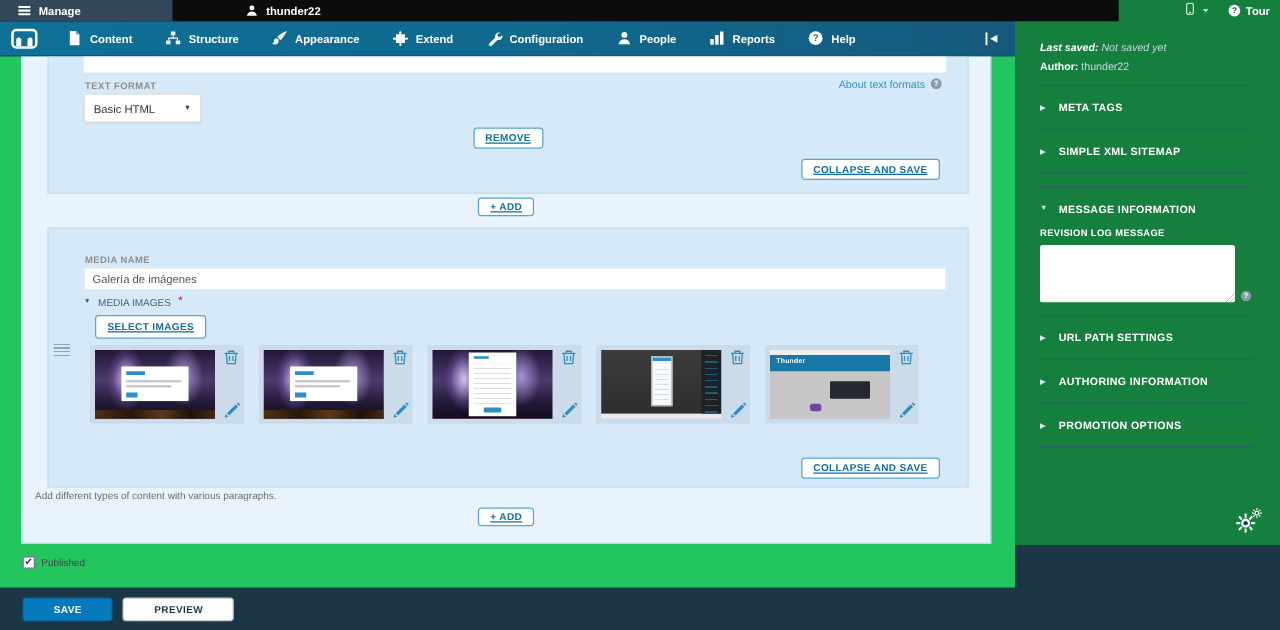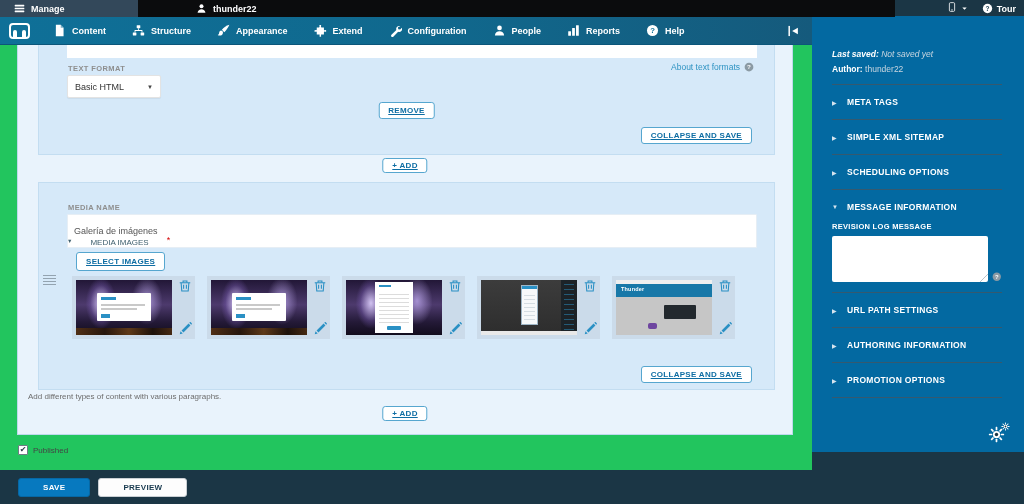--- a/index.html
+++ b/index.html
@@ -49,22 +49,22 @@
   .qgray-icon{width:10px;height:10px;}
   .btn{display:inline-flex;align-items:center;justify-content:center;background:#fff;border:1px solid #56a6cf;border-radius:3px;color:#0e6da3;font-size:8px;font-weight:bold;letter-spacing:.3px;padding:0 9px;height:17px;cursor:pointer;box-sizing:border-box;text-decoration:underline;}
   #remove-btn{position:absolute;left:50%;transform:translateX(-50%);top:57px;}
   .collapse-save{position:absolute;right:22px;}
   #collapse-save-1{top:82px;}
   #collapse-save-2{top:183px;}
   .add-btn{position:absolute;left:50%;transform:translateX(-50%);height:15px;}
   #add-btn-1{top:113px;}
   #add-btn-2{top:361px;}
   #media-name-label{left:29px;top:20px;}
-  #media-name-input{position:absolute;left:28px;top:31px;width:690px;height:18px;border:1px solid #e6eef5;background:#fff;font-size:9px;color:#555;padding:16px 6px;box-sizing:border-box;font-family:"Liberation Sans",sans-serif;border-radius:1px;}
-  #media-images-row{position:absolute;left:28px;top:55px;display:flex;gap:18px;font-size:8px;color:#40616f;cursor:pointer;}
+  #media-name-input{position:absolute;left:28px;top:31px;width:690px;height:18px;border:1px solid #e6eef5;background:#fff;font-size:9px;color:#555;padding:0 6px;box-sizing:border-box;font-family:"Liberation Sans",sans-serif;border-radius:1px;}
+  #media-images-row{position:absolute;left:28px;top:55px;display:flex;gap:6px;font-size:8px;color:#40616f;cursor:pointer;}
   #media-images-row .arrow{font-size:5.5px;color:#40616f;}
   #media-images-row .req{color:#d40000;font-size:9px;line-height:4px;}
   #select-images-btn{position:absolute;left:37px;top:69px;height:19px;}
   #drag-handle{position:absolute;left:4px;top:92px;width:13px;height:11px;cursor:move;
     background:repeating-linear-gradient(#93a3b0 0 1px,transparent 1px 3px);}
   #thumbs{position:absolute;left:33px;top:93px;display:flex;gap:12px;}
   .thumb{position:relative;width:123px;height:63px;background:#cbdbea;}
   .timg{position:absolute;left:4px;top:4px;width:96px;height:55px;overflow:hidden;cursor:pointer;}
   .timg i{position:absolute;display:block;}
   .titem-btn{position:absolute;right:3px;width:14px;height:14px;cursor:pointer;}
@@ -108,21 +108,21 @@
   .tcap{position:absolute;left:5px;top:6px;font-size:5.5px;font-weight:bold;color:#fff;letter-spacing:.2px;z-index:2;}
   #paragraphs-help{position:absolute;left:10px;top:347px;font-size:8px;color:#6d6d6d;}
   #published-row{position:absolute;left:18px;top:400px;display:flex;align-items:center;gap:5px;font-size:8px;color:#444;}
   #published-check{width:8px;height:8px;background:#fff;border:1px solid #6f7b84;border-radius:1px;font-size:8px;line-height:8px;color:#2c3e4a;display:flex;align-items:center;justify-content:center;cursor:pointer;}
   
   #footer-bar{position:absolute;left:0;top:470px;width:812px;height:34px;background:#1b3645;z-index:11;display:flex;align-items:center;gap:8px;padding-left:18px;box-sizing:border-box;}
   .fbtn{height:19px;border-radius:3px;font-size:8px;font-weight:bold;letter-spacing:.3px;display:inline-flex;align-items:center;padding:0 24px;cursor:pointer;box-sizing:border-box;}
   #save-btn{background:#0779bf;color:#fff;border:1px solid #0668a5;}
   #preview-btn{background:#fdfdfd;color:#17394e;border:1px solid #c9cfd3;}
   
-  #sidebar{position:absolute;left:812px;top:0;width:212px;height:436px;background:#0369a1;z-index:12;color:#fff;margin-top:16px;}
+  #sidebar{position:absolute;left:812px;top:0;width:212px;height:436px;background:#15803d;z-index:12;color:#fff;}
   #sidebar-inner{padding:33px 22px 0 20px;}
   .meta-line{font-size:8.5px;margin-bottom:5px;color:#c9d6e0;}
   .meta-line .ml-label{font-weight:bold;color:#fff;}
   .italic{font-style:italic;}
   .divider{border-top:1px solid #35596f;margin:10px 0;}
   .side-sec{display:flex;align-items:center;gap:8px;cursor:pointer;padding:2px 0;}
   .side-sec .arrow{font-size:6px;color:#d6e4ee;width:7px;}
   .sec-label{font-size:8.5px;font-weight:bold;letter-spacing:.3px;color:#fff;}
   .rev-panel{margin:8px 0 2px 0;}
   .rev-label{font-size:7.5px;font-weight:bold;letter-spacing:.3px;color:#fff;margin-bottom:5px;}
@@ -152,24 +152,20 @@
         <div class="side-sec">
           <span class="arrow">▶</span>
           <span class="sec-label">META TAGS</span>
         </div>
         <div class="divider"></div>
         <div class="side-sec">
           <span class="arrow">▶</span>
           <span class="sec-label">SIMPLE XML SITEMAP</span>
         </div>
         <div class="divider"></div>
-        <div class="side-sec">
-          <span class="arrow">▶</span>
-          <span class="sec-label">SCHEDULING OPTIONS</span>
-        </div>
         <div class="divider"></div>
         <div class="side-sec">
           <span class="arrow">▼</span>
           <span class="sec-label">MESSAGE INFORMATION</span>
         </div>
         <div class="rev-panel">
           <div class="rev-label">REVISION LOG MESSAGE</div>
           <div class="rev-row">
             <textarea class="rev-textarea" style=""></textarea>
             <span class="qgray-icon">

